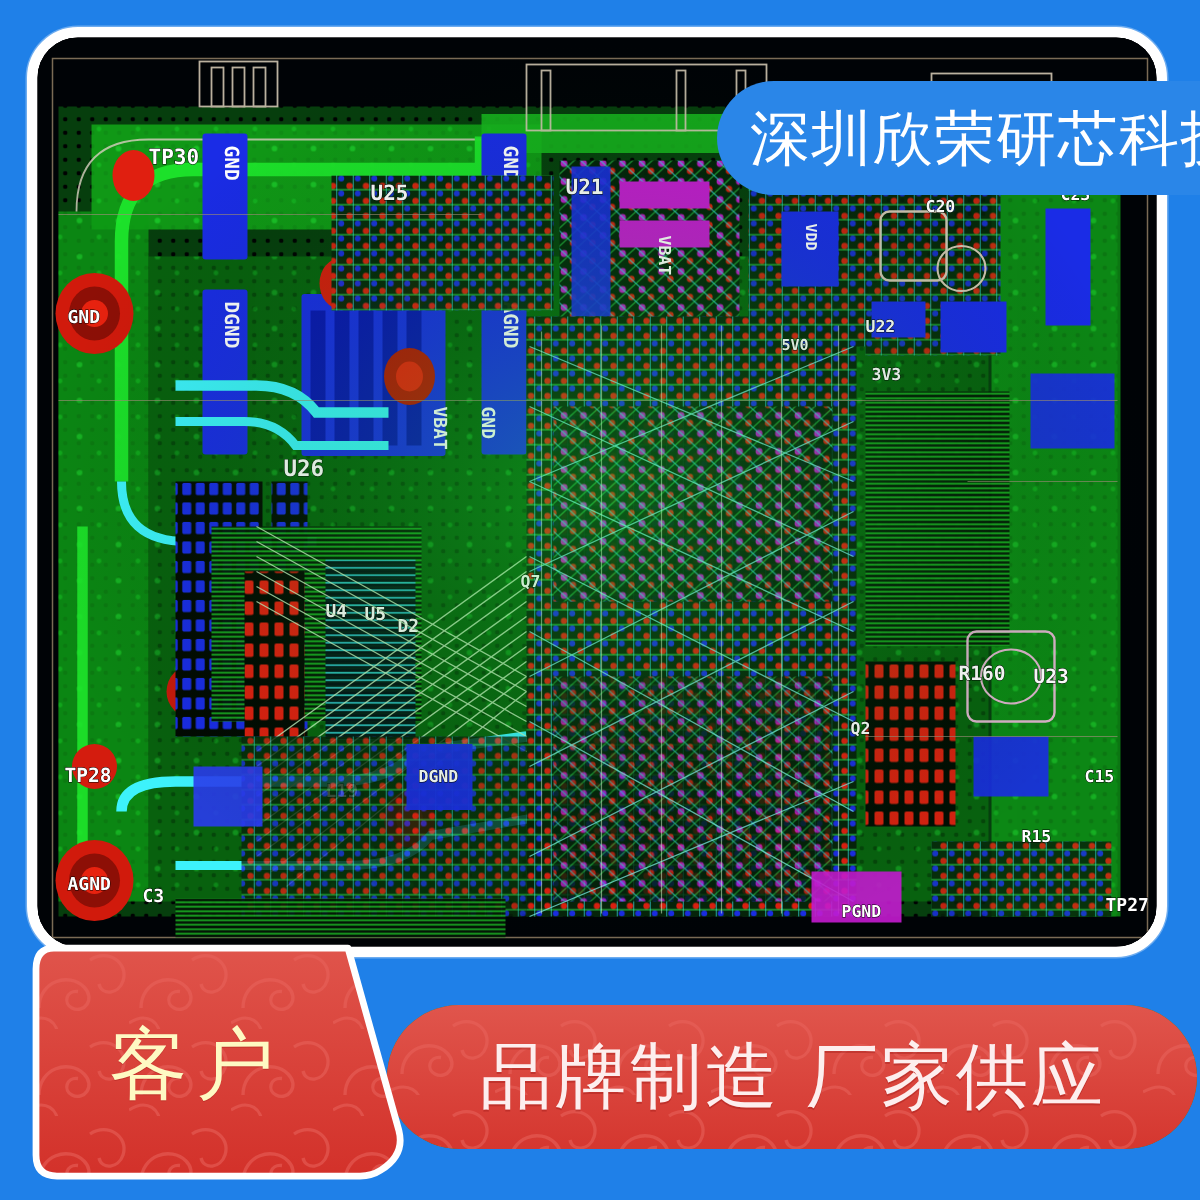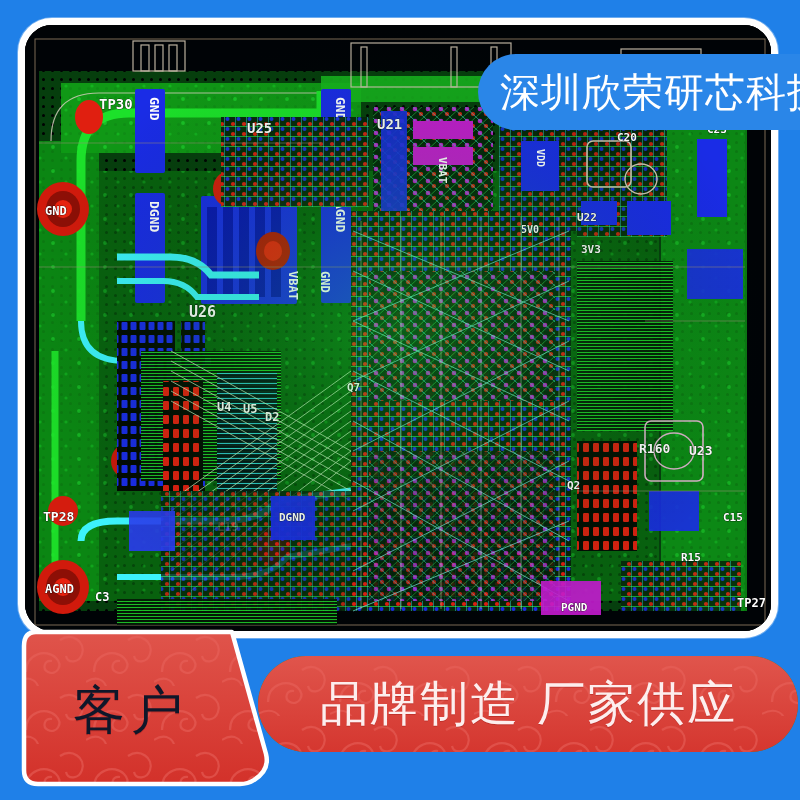--- a/index.html
+++ b/index.html
@@ -49,21 +49,21 @@
     letter-spacing:1px;
     white-space:nowrap;
     z-index:5;
     font-family:"DejaVu Sans","Liberation Sans",sans-serif;
   }
 
   
   .banner{position:absolute;left:0;top:620px;width:800px;height:180px;z-index:6;}
 
   .slogan-right{
-    position:absolute;left:258px;top:36px;width:540px;height:96px;
+    position:absolute;left:258px;top:50px;width:540px;height:96px;
     background:#4d7c0f;
     border-radius:60px;
     overflow:hidden;
     box-shadow:inset 0 0 0 0 rgba(0,0,0,0);
   }
   .slogan-right .swirl{position:absolute;inset:0;}
   .slogan-right .txt{
     position:absolute;inset:0;
     display:flex;align-items:center;justify-content:flex-start;
     padding-left:62px;
@@ -72,21 +72,21 @@
     text-shadow:0 1px 0 rgba(120,0,0,.25);
   }
 
   .slogan-left{
     position:absolute;left:18px;top:8px;width:262px;height:164px;
   }
   .slogan-left .shape{position:absolute;inset:0;}
   .slogan-left .txt{
     position:absolute;left:0;top:0;width:226px;height:164px;
     display:flex;flex-direction:column;align-items:center;justify-content:center;
-    color:#0f172a;font-size:52px;line-height:1.08;letter-spacing:6px;
+    color:#fef9c3;font-size:52px;line-height:1.08;letter-spacing:6px;
     font-family:"DejaVu Sans","Liberation Sans",sans-serif;
     text-shadow:0 1px 0 rgba(120,0,0,.25);
   }
   .slogan-left .txt span{display:block;}
 </style>
 </head>
 <body>
 
 <div id="stage">
 

